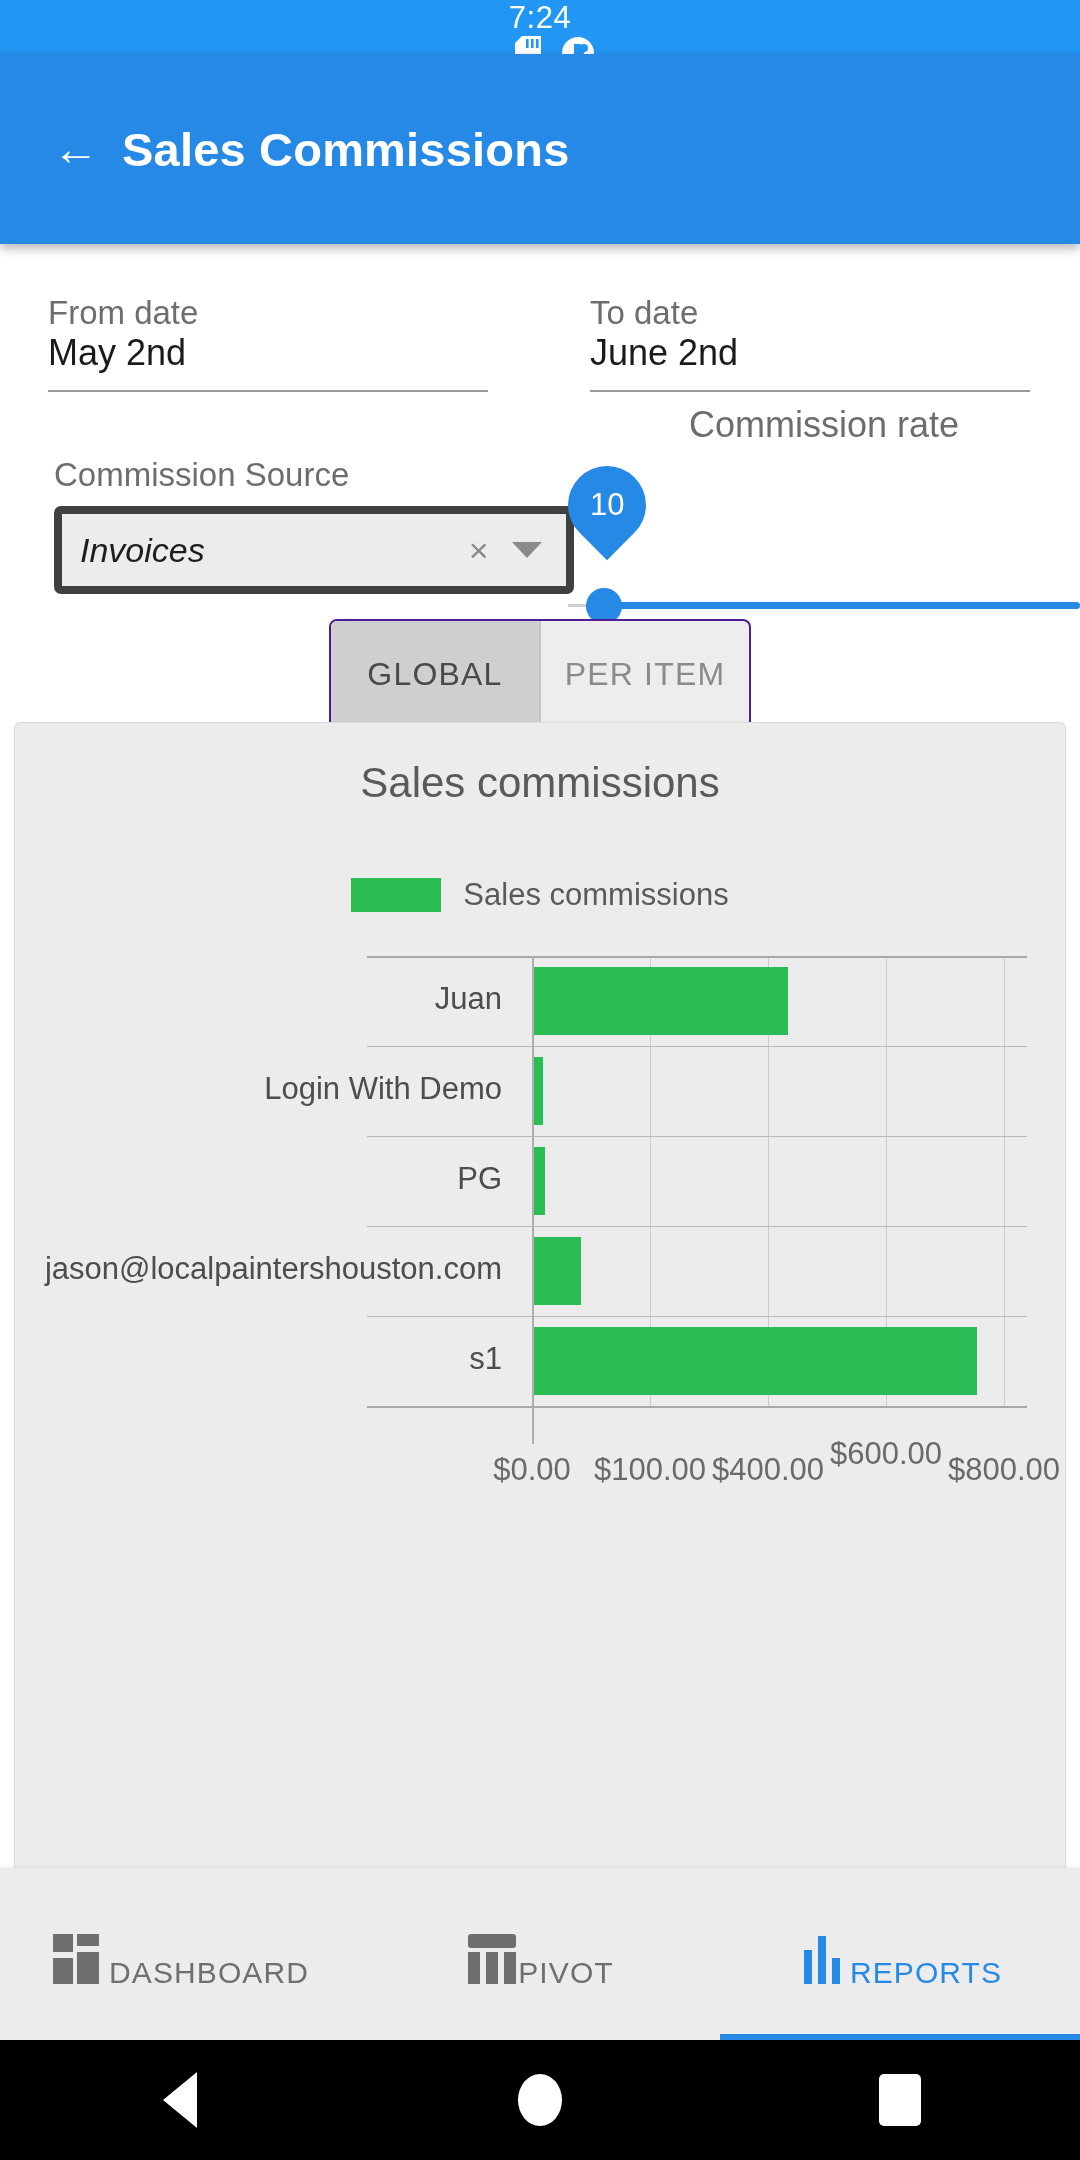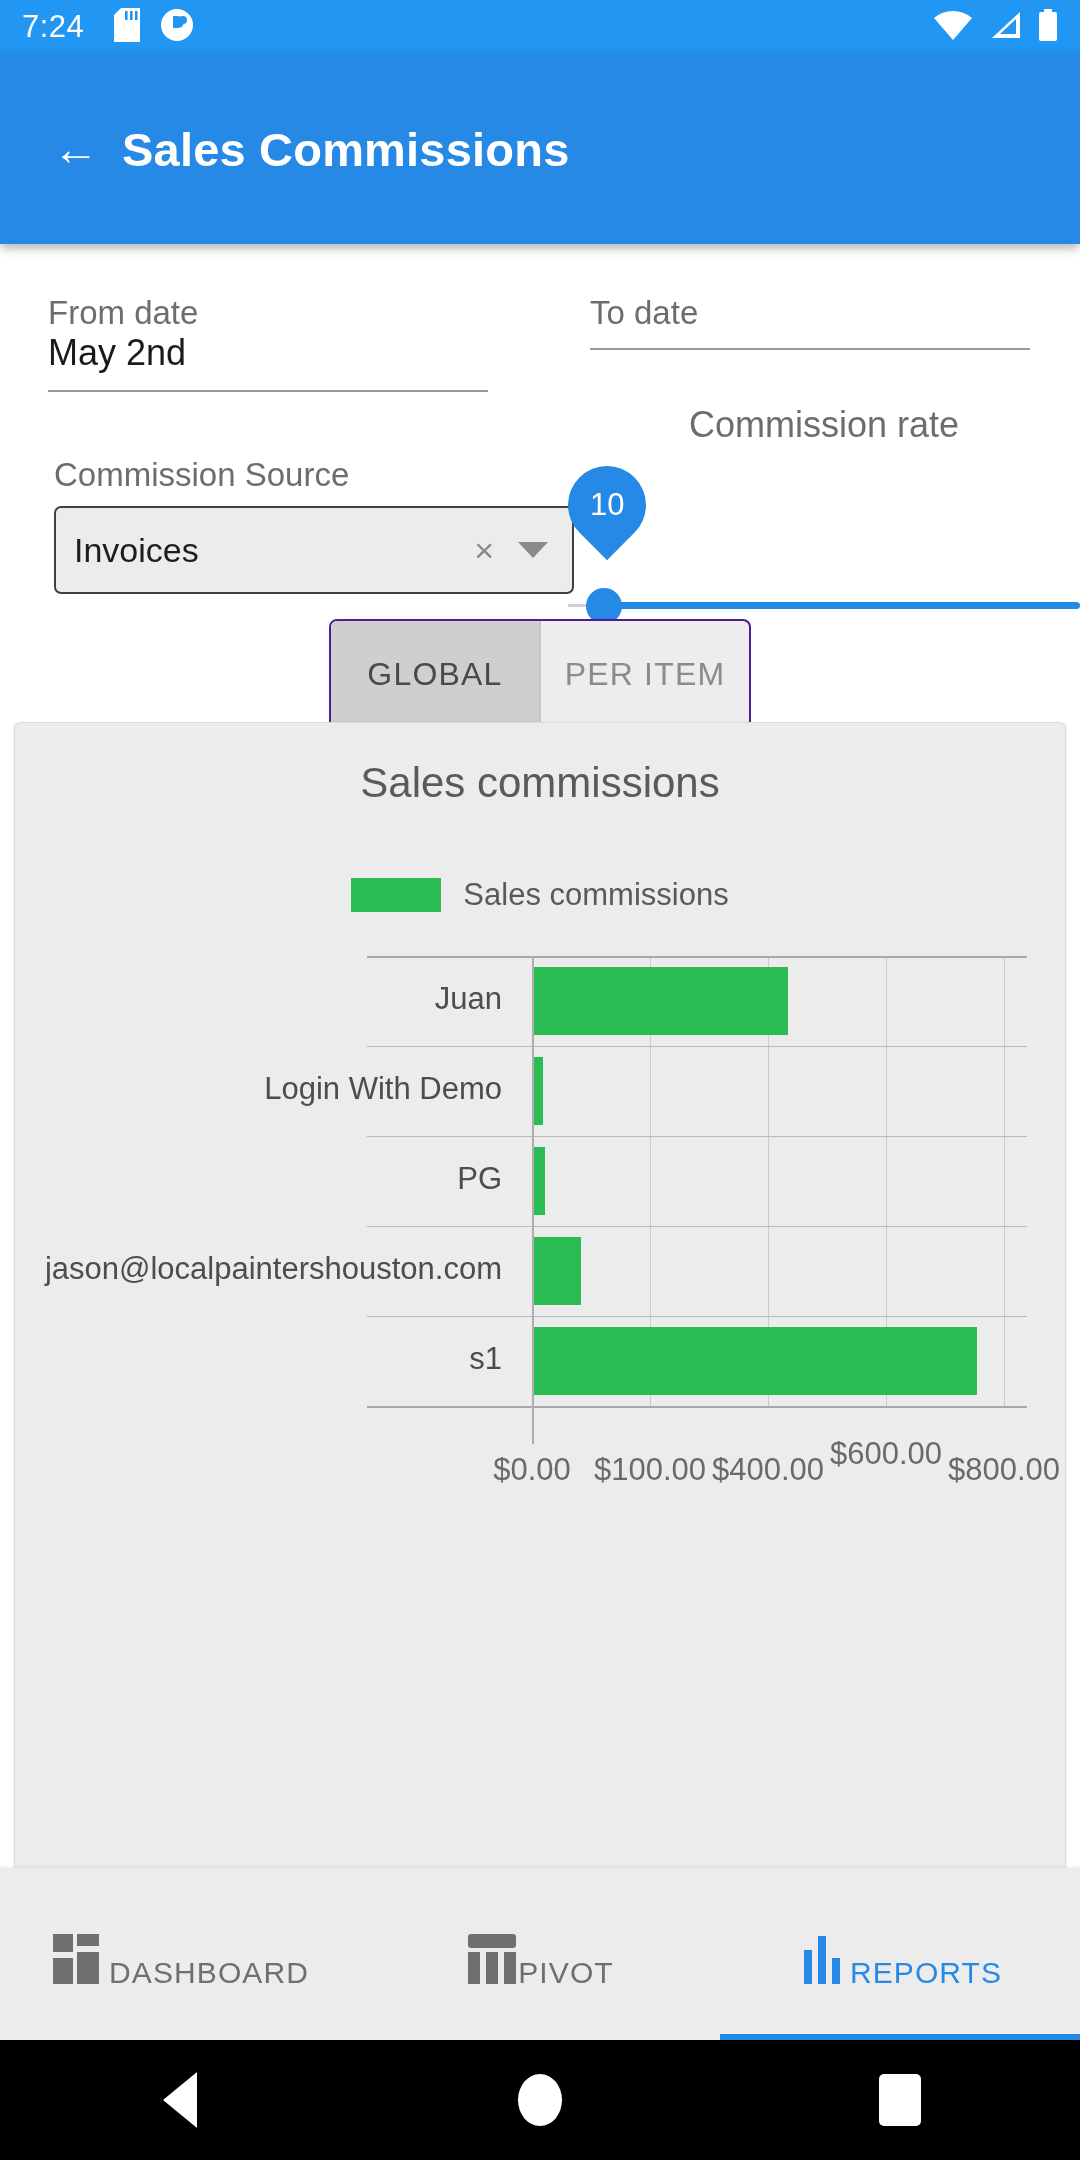--- a/index.html
+++ b/index.html
@@ -8,21 +8,21 @@
     font-family:"Liberation Sans", sans-serif;
     background:#eaeaea;
     overflow:hidden;
   }
   body { position:relative; }
 
   
   .statusbar{
     position:absolute; left:0; top:0; width:1080px; height:54px;
     background:#2196F3; display:flex; align-items:center;
-    padding:0 22px; color:#fff;
+    padding:0 22px; color:#fff;flex-direction:column;
   }
   .status-time{ font-size:31px; letter-spacing:0.5px; font-weight:400; }
   .status-left-icons{ display:flex; align-items:center; gap:20px; margin-left:30px; }
   .status-right{ margin-left:auto; display:flex; align-items:center; gap:16px; }
   .ic{ display:block; }
 
   
   .appbar{
     position:absolute; left:0; top:54px; width:1080px; height:190px;
     background:#2589e5;
@@ -52,22 +52,22 @@
   .field-label{ font-size:33px; color:#6d6d6d; }
   .field-value{ font-size:36px; color:#1a1a1a; }
   .field-underline{
     margin-top:16px; height:2px; background:#9a9a9a; width:100%;
   }
 
   
   .src-block{ position:absolute; left:18px; top:212px; width:520px;margin-left:36px; }
   .src-label{ font-size:33px; color:#6d6d6d; padding-left:0px; }
   .src-select{
-    margin-top:12px; height:88px; border:2px solid #404040; border-radius:7px;
-    background:#ececec; display:flex; align-items:center; padding:0 18px;
+    margin-top:12px; height:88px; border:8px solid #404040; border-radius:7px;
+    background:#ececec; display:flex; align-items:center; padding:0 18px;font-style:italic;
   }
   .src-value{ font-size:34px; color:#1d1d1d; flex:1; }
   .src-clear{ font-size:34px; color:#8a8a8a; margin-right:24px; line-height:1; }
   .src-caret{
     width:0;height:0;border-left:15px solid transparent;border-right:15px solid transparent;
     border-top:16px solid #8a8a8a; margin-right:6px;
   }
 
   
   .rate-block{ position:absolute; left:568px; top:160px; width:512px; }
@@ -230,20 +230,21 @@
 <div class="content">
 
   <div class="date-row">
     <div class="date-field from">
       <div class="field-label">From date</div>
       <div class="field-value">May 2nd</div>
       <div class="field-underline"></div>
     </div>
     <div class="date-field to">
       <div class="field-label">To date</div>
+      <div class="field-value">June 2nd</div>
       <div class="field-underline"></div>
     </div>
   </div>
 
   <div class="src-block">
     <div class="src-label">Commission Source</div>
     <div class="src-select">
       <div class="src-value">Invoices</div>
       <div class="src-clear">×</div>
       <div class="src-caret"></div>

